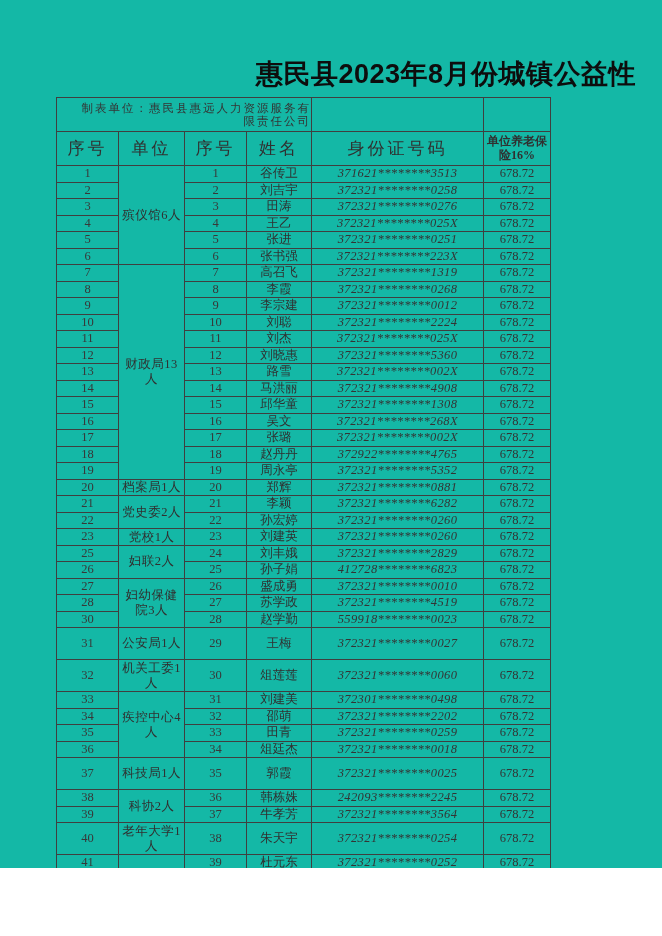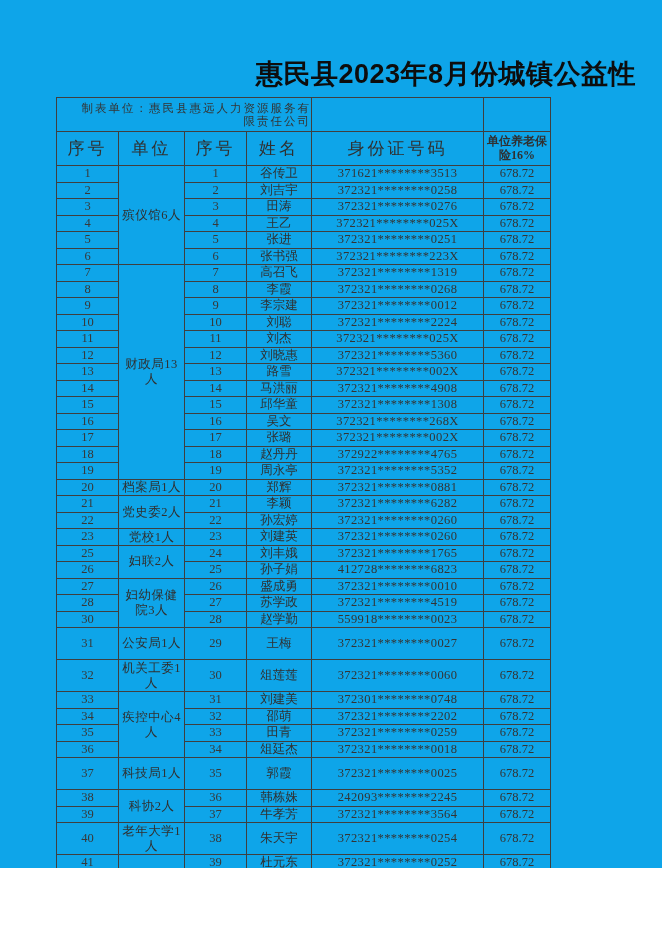--- a/index.html
+++ b/index.html
@@ -1,20 +1,20 @@
 <!DOCTYPE html>
 <html><head>
 <meta charset="utf-8">
 <style>
   html,body{margin:0;padding:0;}
   body{
     width:662px;height:936px;overflow:hidden;position:relative;
     background:#ffffff;font-family:"Liberation Serif", serif;
   }
-  .page{position:absolute;inset:0;background:#0ea5e9;}
+  .page{position:absolute;inset:0;background:#14b8a6;}
   .title{
     position:absolute;top:56px;left:256px;white-space:nowrap;
     font-family:"Liberation Sans", sans-serif;font-weight:700;
     font-size:27px;color:#0d0d0d;letter-spacing:0.5px;
   }
   table{
     position:absolute;left:56px;top:97px;width:494px;
     border-collapse:collapse;table-layout:fixed;
     border:1.5px solid #383838;
   }
@@ -35,21 +35,21 @@
   tr.rowH th.wrapHead{letter-spacing:0;font-size:12px;line-height:1.15;font-weight:bold;}
   tr.dataRow td{height:15.5px;font-size:12.5px;}
   tr.dataRow.tall td{height:31px;}
   tr.gstart td{border-top:1.6px solid #242424;}
   td.unit{
     font-size:13px;padding:0 3px;word-break:break-all;line-height:1.15;
     letter-spacing:0.5px;
     font-family:Liberation Serif, serif;
   }
   td.serial{font-size:12.5px;color:#383838;}
-  td.idnum{font-size:12.5px;letter-spacing:0.4px;color:#343434;}
+  td.idnum{font-size:12.5px;letter-spacing:0.4px;color:#343434;font-style:italic;}
   td.amt{font-size:12.5px;color:#343434;}
   td.phantom{border-bottom:none;}
   .cover{
     position:absolute;left:0;top:868px;width:662px;height:68px;
     background:#ffffff;z-index:5;
   }
 </style>
 </head>
 <body>
 
@@ -244,21 +244,21 @@
           <td class="serial">23</td>
           <td class="name">刘建英</td>
           <td class="idnum">372321********0260</td>
           <td class="amt">678.72</td>
         </tr>
         <tr class="dataRow gstart">
           <td class="serial">25</td>
           <td class="unit" rowspan="2">妇联2人</td>
           <td class="serial">24</td>
           <td class="name">刘丰娥</td>
-          <td class="idnum">372321********1765</td>
+          <td class="idnum">372321********2829</td>
           <td class="amt">678.72</td>
         </tr>
         <tr class="dataRow">
           <td class="serial">26</td>
           <td class="serial">25</td>
           <td class="name">孙子娟</td>
           <td class="idnum">412728********6823</td>
           <td class="amt">678.72</td>
         </tr>
         <tr class="dataRow gstart">
@@ -297,21 +297,21 @@
           <td class="serial">30</td>
           <td class="name">俎莲莲</td>
           <td class="idnum">372321********0060</td>
           <td class="amt">678.72</td>
         </tr>
         <tr class="dataRow gstart">
           <td class="serial">33</td>
           <td class="unit" rowspan="4">疾控中心4人</td>
           <td class="serial">31</td>
           <td class="name">刘建美</td>
-          <td class="idnum">372301********0748</td>
+          <td class="idnum">372301********0498</td>
           <td class="amt">678.72</td>
         </tr>
         <tr class="dataRow">
           <td class="serial">34</td>
           <td class="serial">32</td>
           <td class="name">邵萌</td>
           <td class="idnum">372321********2202</td>
           <td class="amt">678.72</td>
         </tr>
         <tr class="dataRow">

